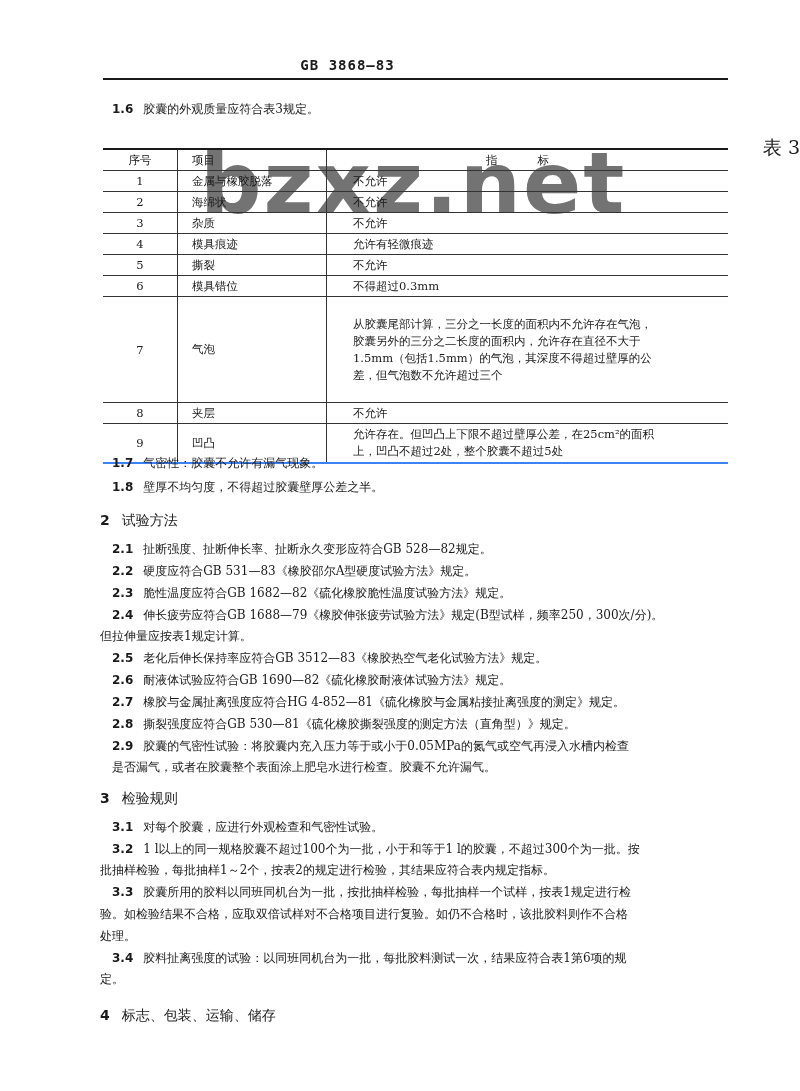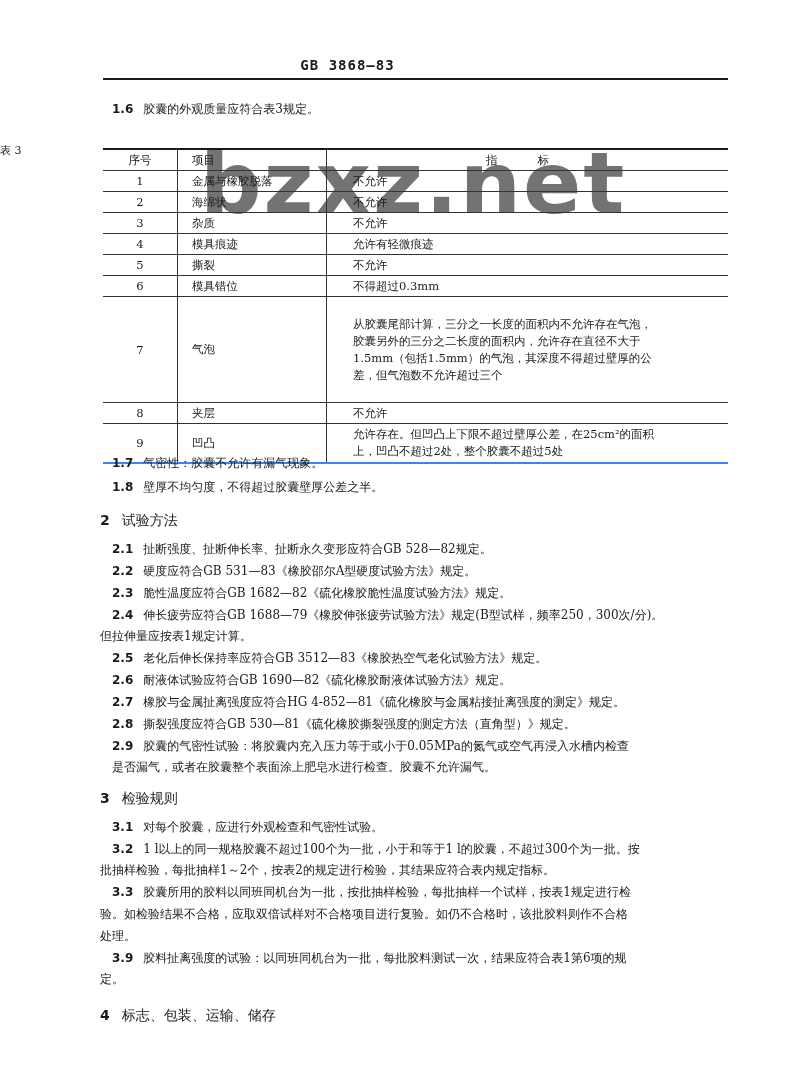--- a/index.html
+++ b/index.html
@@ -23,21 +23,21 @@
     position: absolute; left: 103px; width: 625px; top: 78px;
     border-top: 2px solid #1a1a1a;
   }
   .para {
     position: absolute; font-size: 12px; line-height: 16px; white-space: nowrap; z-index: 1;
   }
   .num { font-family: "DejaVu Sans", "Liberation Sans", sans-serif; font-weight: bold; margin-right: 10px; }
   .sec-title { font-family: "DejaVu Sans", "Liberation Sans", sans-serif; font-size: 14px; }
   .sec-num { font-family: "DejaVu Sans", "Liberation Sans", sans-serif; font-weight: bold; margin-right: 12px; }
   .table-caption {
-    position: absolute; left: 0; width: 800px; top: 143px; text-align: left; font-size: 11px;
+    position: absolute; left: 0; width: 800px; top: 135px; text-align: right; font-size: 19px;
   }
   table.t3 {
     position: absolute; left: 103px; top: 148px; width: 625px;
     border-collapse: collapse; font-size: 11.5px; z-index: 1;
     border-top: 2px solid #1a1a1a; border-bottom: 2px solid #3b82f6;
   }
   table.t3 th, table.t3 td {
     border-top: 1px solid #333; border-bottom: 1px solid #333;
     padding: 0 6px; vertical-align: middle; font-weight: normal;
   }
@@ -172,19 +172,19 @@
 <div class="para" style="left:112px; top:841px;">
   <span class="num">3.2</span><span>1 l以上的同一规格胶囊不超过100个为一批，小于和等于1 l的胶囊，不超过300个为一批。按</span>
 </div>
 <div class="para" style="left:100px; top:862px;">批抽样检验，每批抽样1～2个，按表2的规定进行检验，其结果应符合表内规定指标。</div>
 <div class="para" style="left:112px; top:884px;">
   <span class="num">3.3</span><span>胶囊所用的胶料以同班同机台为一批，按批抽样检验，每批抽样一个试样，按表1规定进行检</span>
 </div>
 <div class="para" style="left:100px; top:906px;">验。如检验结果不合格，应取双倍试样对不合格项目进行复验。如仍不合格时，该批胶料则作不合格</div>
 <div class="para" style="left:100px; top:928px;">处理。</div>
 <div class="para" style="left:112px; top:950px;">
-  <span class="num">3.9</span><span>胶料扯离强度的试验：以同班同机台为一批，每批胶料测试一次，结果应符合表1第6项的规</span>
+  <span class="num">3.4</span><span>胶料扯离强度的试验：以同班同机台为一批，每批胶料测试一次，结果应符合表1第6项的规</span>
 </div>
 <div class="para" style="left:100px; top:971px;">定。</div>
 
 <div class="para sec-title" style="left:100px; top:1007px;">
   <span class="sec-num">4</span><span>标志、包装、运输、储存</span>
 </div>
 
 </body></html>

